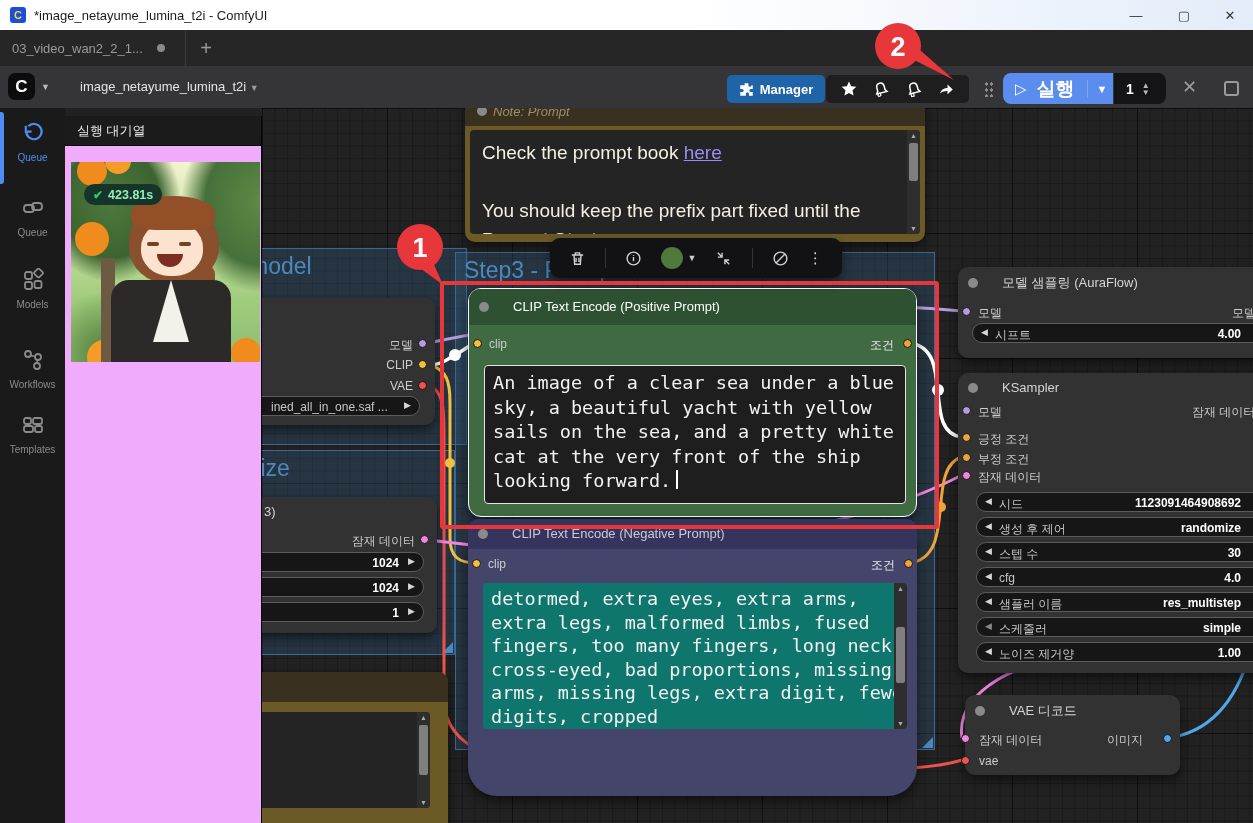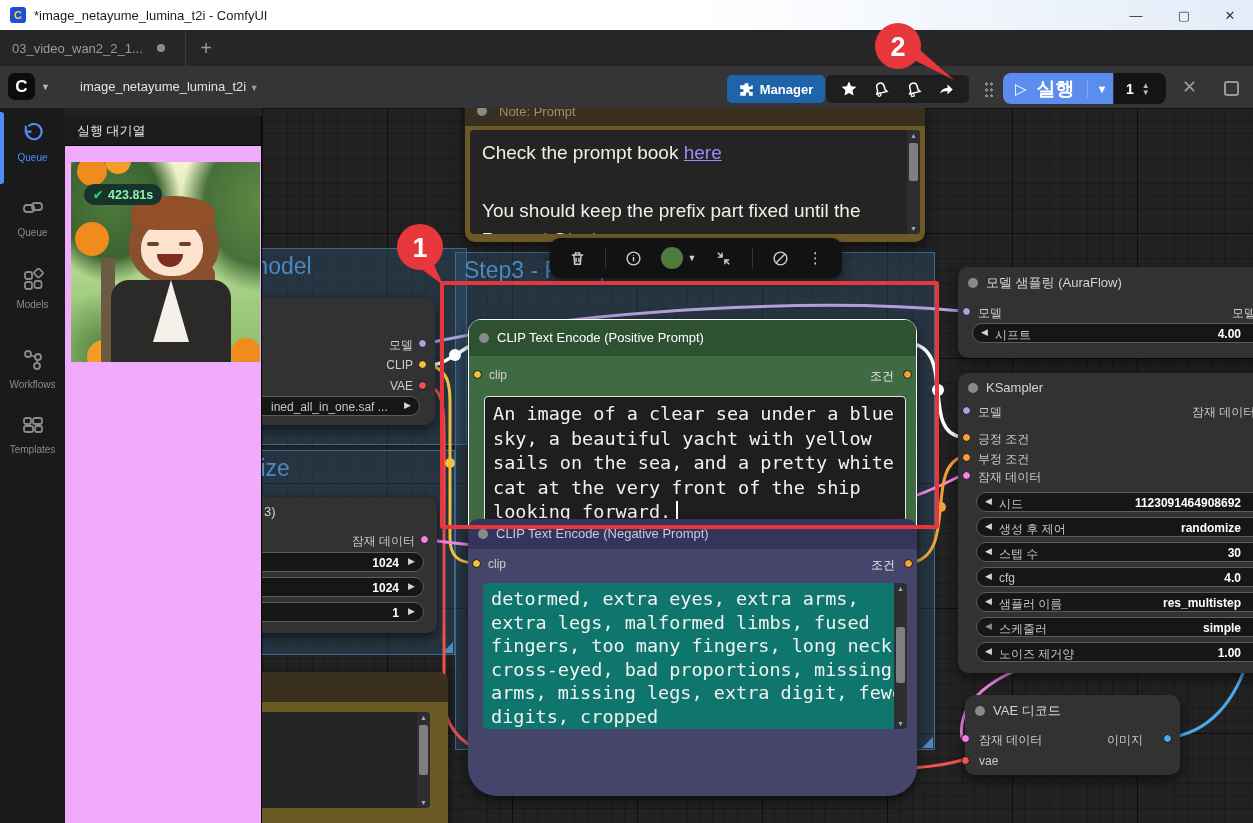--- a/index.html
+++ b/index.html
@@ -94,42 +94,42 @@
 
   .group { position:absolute; background:rgba(54,99,138,.30); border:1px solid #3a6a94; z-index:1; }
   .g-title { position:absolute; left:8px; top:4px; font-size:23px; color:#4b88bf; white-space:nowrap; }
   .g-resize { position:absolute; right:1px; bottom:1px; width:0; height:0;
               border-left:11px solid transparent; border-bottom:11px solid #4b88bf; }
 
   .wires { position:absolute; left:0; top:0; z-index:2; pointer-events:none; }
 
   .node { position:absolute; border-radius:10px; background:#323233; box-shadow:0 5px 12px rgba(0,0,0,.55); z-index:3; }
   .n-title { position:absolute; left:10px; top:7px; font-size:13px; color:#d4d4d4; white-space:nowrap;
-             display:flex; align-items:center; gap:8px; }
+             display:flex; align-items:center; gap:24px; }
   .c-dot { width:10px; height:10px; border-radius:50%; background:#8a8a8a; flex:0 0 auto; }
   .slot { position:absolute; font-size:12px; color:#cccccc; white-space:nowrap; }
   .dot { position:absolute; width:9px; height:9px; border-radius:50%; border:1px solid #141414; }
   .widget { position:absolute; height:20px; background:#161617; border:1px solid #5c5c5c; border-radius:10px;
             font-size:12px; color:#c6c6c6; }
   .w-arrow { position:absolute; left:8px; top:3px; font-size:9px; color:#d6d6d6; }
   .w-arrow.r { left:auto; right:8px; }
   .w-label { position:absolute; left:22px; top:2.5px; }
   .w-value { position:absolute; right:24px; top:2.5px; color:#fff; font-weight:bold; }
   .w-value.noarrow { right:12px; }
 
   .ta { position:absolute; background:#242424; border-radius:4px; color:#f2f2f2; overflow:hidden; }
   .mono { font-family:"DejaVu Sans Mono", monospace; font-size:18.5px; white-space:pre; }
   .sb-track { position:absolute; right:0; top:0; width:13px; height:100%; background:#2e2e2e; }
   .sb-btn { position:absolute; right:1.5px; width:10px; font-size:7px; color:#aaa; text-align:center; }
   .sb-thumb { position:absolute; right:2px; width:9px; background:#7f7f7f; border-radius:2px; }
 
   .note-body { position:absolute; border-radius:10px; background:#6b5926; z-index:3; box-shadow:0 5px 12px rgba(0,0,0,.55); }
   .note-head { position:absolute; left:0; top:0; width:100%; height:30px; background:#3a3020;
                border-radius:10px 10px 0 0; color:#9d8f6c; font-size:13px; display:flex; align-items:center;
-               gap:12px; padding-left:12px; }
+               gap:6px; padding-left:12px;font-style:italic; }
 
   .ntb { position:absolute; background:#121215; border-radius:10px; z-index:6; display:flex;
          align-items:center; justify-content:space-evenly; box-shadow:0 4px 10px rgba(0,0,0,.5); }
   .ntb .sep { width:1px; height:20px; background:#34343a; }
   .ntb .gdot { width:22px; height:22px; border-radius:50%; background:#4e7a3c; }
   .ntb .chev { color:#cfcfcf; font-size:9px; margin-left:-8px; }
   .ntb .kebab { color:#d0d0d0; font-size:15px; letter-spacing:0; }
 
   
   .annot { position:absolute; left:0; top:0; width:1253px; height:823px; z-index:50; pointer-events:none; }
@@ -368,21 +368,21 @@
           <span>You should keep the prefix part fixed until the </span><b>Prompt Start</b><span> tag</span>
         </div>
         <div class="sb-track">
           <div class="sb-btn" style="top:2px;">▲</div>
           <div class="sb-thumb" style="top:13px;height:38px;"></div>
           <div class="sb-btn" style="bottom:2px;">▼</div>
         </div>
       </div>
     </div>
 
-    <div class="node" style="left:206px;top:180px;width:449px;height:229px;background:#3f6a42;border:1.5px solid #fff;border-radius:13px;margin-top:31px;">
+    <div class="node" style="left:206px;top:180px;width:449px;height:229px;background:#3f6a42;border:1.5px solid #fff;border-radius:13px;">
       <div style="position:absolute;left:0;top:0;width:100%;height:36px;background:#2d5131;border-radius:11px 11px 0 0;"></div>
       <div class="n-title" style="top:10px;color:#fff;">
         <span class="c-dot"></span>
         <span>CLIP Text Encode (Positive Prompt)</span>
       </div>
       <div class="dot" style="left:4px;top:50px;background:#f0c040;"></div>
       <div class="slot" style="left:20px;top:48px;">clip</div>
       <div class="slot" style="right:22px;top:48px;color:#e8e8e8;">조건</div>
       <div class="dot" style="right:4px;top:50px;background:#efa43a;"></div>
       <div class="ta" style="left:15px;top:76px;width:422px;height:139px;border:1px solid #e4e4e4;background:#1e1e1e;">

